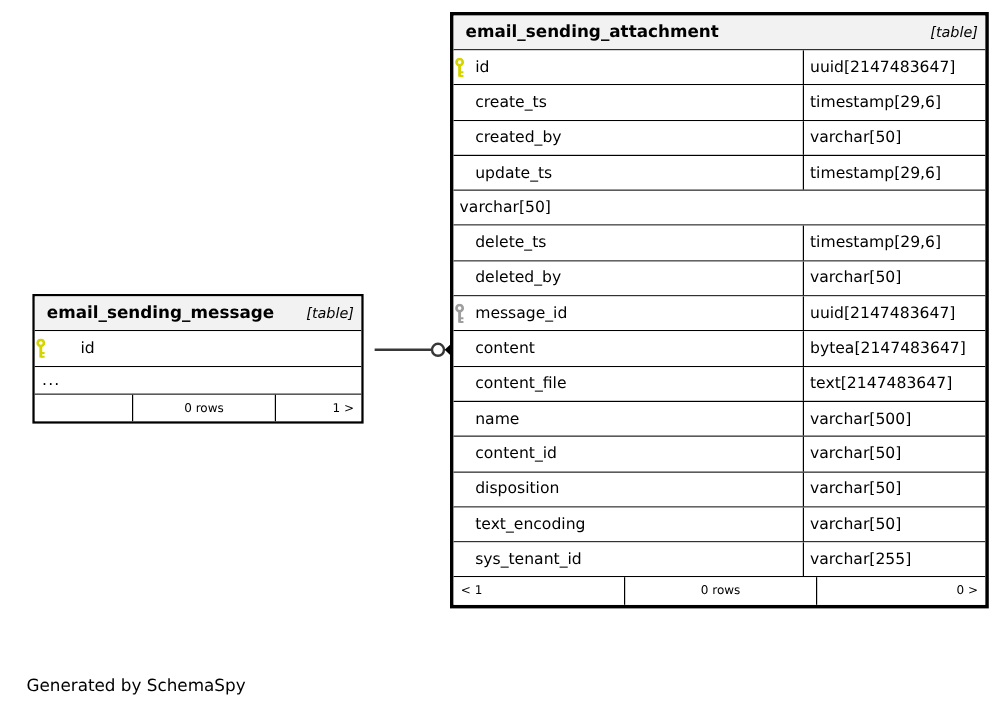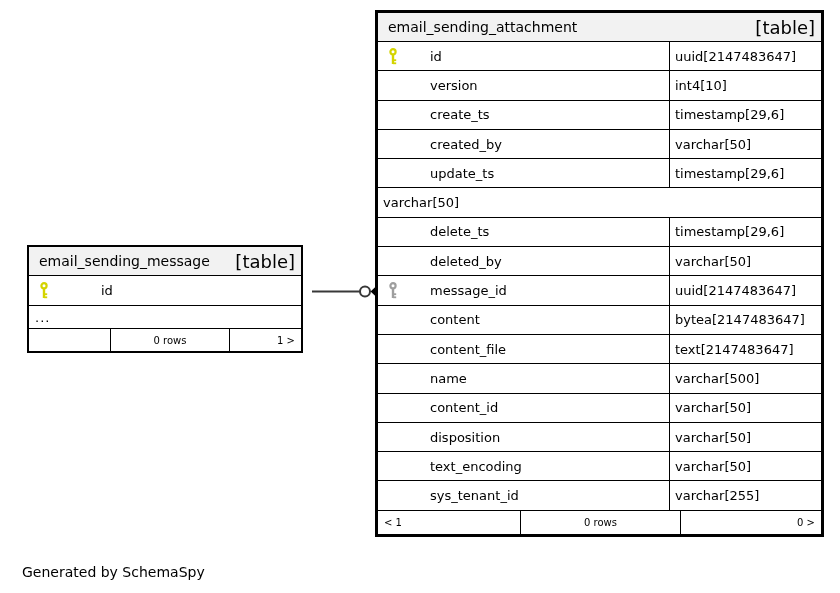--- a/index.html
+++ b/index.html
@@ -9,29 +9,29 @@
     overflow:hidden;
   }
   .tbl{position:absolute;background:#fff;border:3px solid #000;box-sizing:border-box;}
   .tbl-attachment{left:375px;top:10px;width:449px;}
   .tbl-message{left:27px;top:245px;width:276px;border-width:2px;}
 
   .tbl-header{
     height:29px;display:flex;align-items:center;justify-content:space-between;
     padding:0 6px 0 10px;background:#f2f2f2;border-bottom:1px solid #000;box-sizing:border-box;
   }
-  .tbl-title{font-weight:normal;font-size:14px;white-space:nowrap;}
-  .tbl-tag{font-size:18px;white-space:nowrap;}
+  .tbl-title{font-weight:bold;font-size:14px;white-space:nowrap;}
+  .tbl-tag{font-size:12px;white-space:nowrap;font-style:italic;}
 
   .tbl-row{display:flex;border-bottom:1px solid #000;box-sizing:border-box;font-size:13px;background:#fff;}
   .tbl-attachment .tbl-row{height:29.3px;}
   .tbl-message .tbl-row{height:30px;}
   .tbl-message .tbl-row.ellipsis{height:23px;}
 
-  .cell-name{flex:1;display:flex;align-items:center;padding-left:10px;box-sizing:border-box;min-width:0;gap:24px;}
+  .cell-name{flex:1;display:flex;align-items:center;box-sizing:border-box;min-width:0;}
   .tbl-attachment .cell-name{flex:0 0 292px;border-right:1px solid #000;}
   .cell-type{flex:1;display:flex;align-items:center;padding-left:5px;box-sizing:border-box;white-space:nowrap;}
   .key-slot{width:10px;height:17px;display:inline-flex;align-items:center;flex:0 0 10px;}
   .row-label{margin-left:8px;white-space:nowrap;}
   .tbl-message .row-label{margin-left:28px;}
   .cell-ellipsis{display:flex;align-items:center;padding-left:6px;letter-spacing:1px;}
 
   .tbl-footer{display:flex;font-size:10px;box-sizing:border-box;background:#fff;}
   .tbl-attachment .tbl-footer{height:23px;}
   .tbl-message .tbl-footer{height:22px;}
@@ -102,27 +102,20 @@
               <line x1="5" y1="15.3" x2="8.2" y2="15.3" stroke="#d4d400" stroke-width="1.8"></line>
             </svg>
           </span>
           <span class="row-label">id</span>
         </div>
         <div class="cell-type">uuid[2147483647]</div>
       </div>
       <div class="tbl-row">
         <div class="cell-name">
           <span class="key-slot"></span>
-          <span class="row-label">version</span>
-        </div>
-        <div class="cell-type">int4[10]</div>
-      </div>
-      <div class="tbl-row">
-        <div class="cell-name">
-          <span class="key-slot"></span>
           <span class="row-label">create_ts</span>
         </div>
         <div class="cell-type">timestamp[29,6]</div>
       </div>
       <div class="tbl-row">
         <div class="cell-name">
           <span class="key-slot"></span>
           <span class="row-label">created_by</span>
         </div>
         <div class="cell-type">varchar[50]</div>

